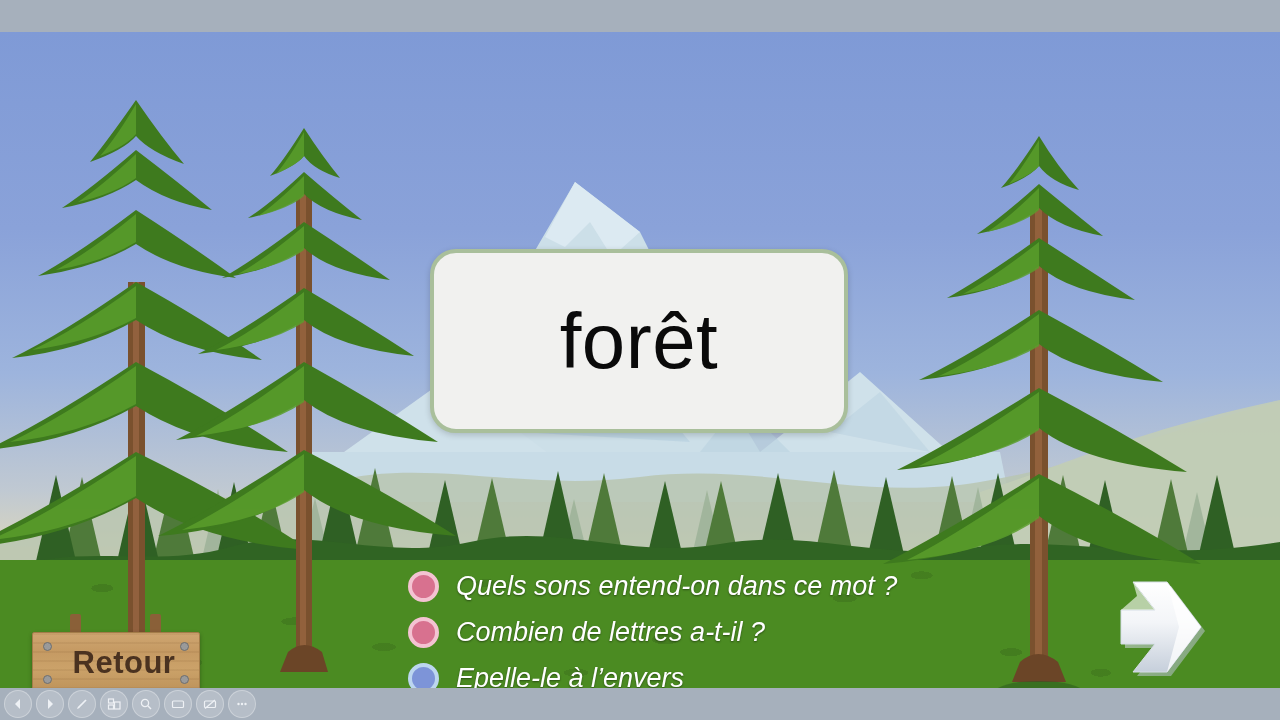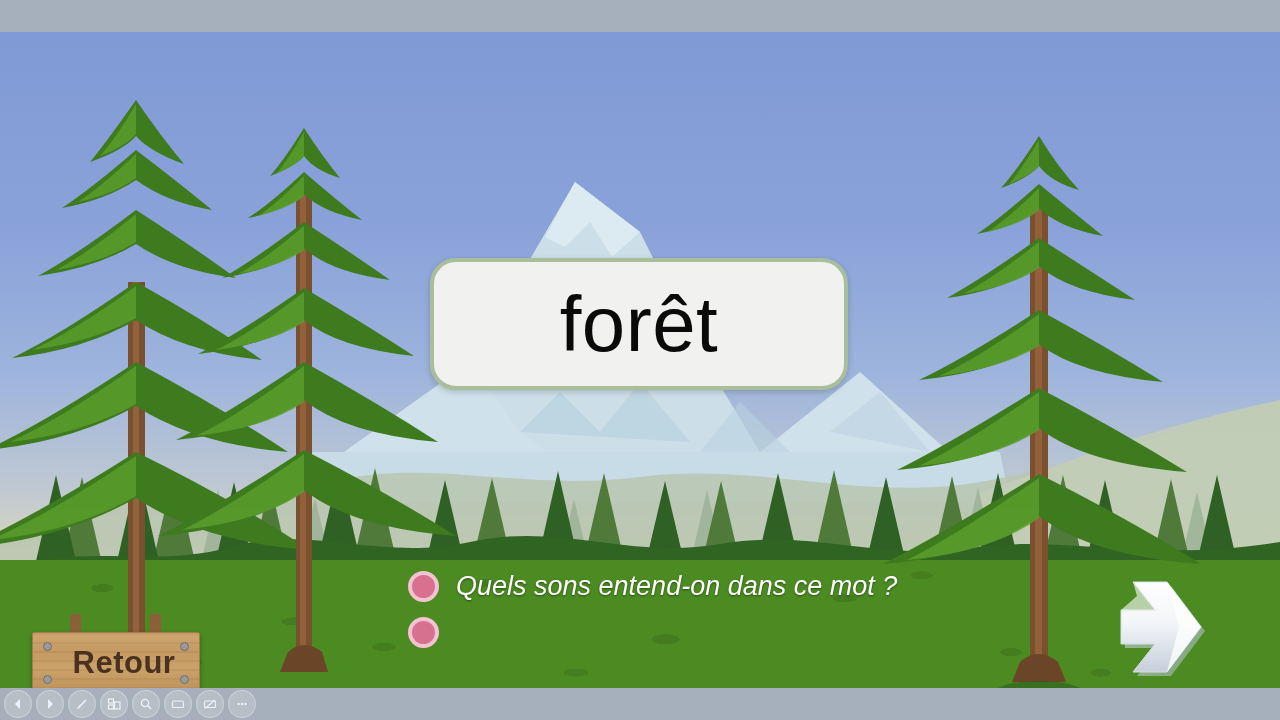--- a/index.html
+++ b/index.html
@@ -55,21 +55,21 @@
       radial-gradient(ellipse 11px 4px at 72% 12%, rgba(0,0,0,.09) 0 100%, transparent 100%),
       radial-gradient(ellipse 12px 4px at 30% 68%, rgba(0,0,0,.09) 0 100%, transparent 100%),
       radial-gradient(ellipse 10px 4px at 86% 88%, rgba(0,0,0,.09) 0 100%, transparent 100%);
   }
 
   
   .fgtrees{position:absolute;inset:0;}
 
   
   .wordcard{
-    position:absolute;left:430px;top:226px;width:418px;height:132px;
+    position:absolute;left:430px;top:217px;width:418px;height:184px;
     background:#f1f1ef;border:4px solid #a9bf9b;border-radius:26px;
     box-shadow:0 2px 6px rgba(0,0,0,.18);
     display:flex;align-items:center;justify-content:center;
     box-sizing:border-box;
   }
   .wordcard .word{
     font-size:78px;color:#0a0a0a;letter-spacing:.5px;line-height:1;
     font-family:"Liberation Sans","DejaVu Sans",sans-serif;
   }
 
@@ -266,20 +266,25 @@
       <span class="word">forêt</span>
     </div>
 
     <div class="qlist">
       <div class="qrow">
         <span class="bullet pink"></span>
         <span class="qtext">Quels sons entend-on dans ce mot ?</span>
       </div>
       <div class="qrow">
         <span class="bullet pink"></span>
+        <span class="qtext">Combien de lettres a-t-il ?</span>
+      </div>
+      <div class="qrow">
+        <span class="bullet blue"></span>
+        <span class="qtext">Epelle-le à l’envers</span>
       </div>
     </div>
 
     <div class="sign">
       <div class="post l"></div>
       <div class="post r"></div>
       <div class="board">
         <span class="lbl">Retour</span>
         <span class="screw" style="left:10px;top:9px;"></span>
         <span class="screw" style="right:10px;top:9px;"></span>

